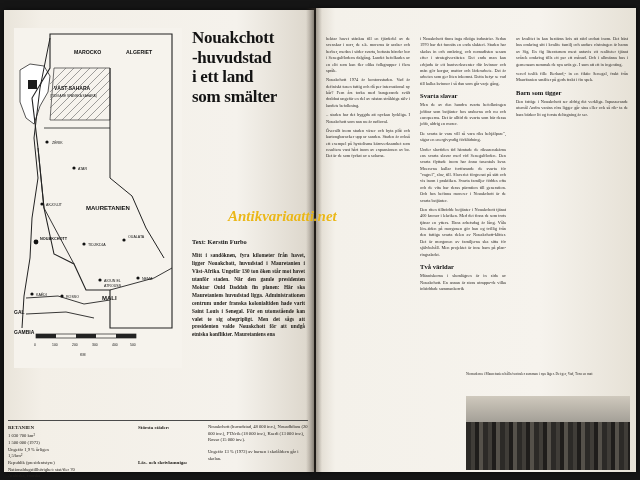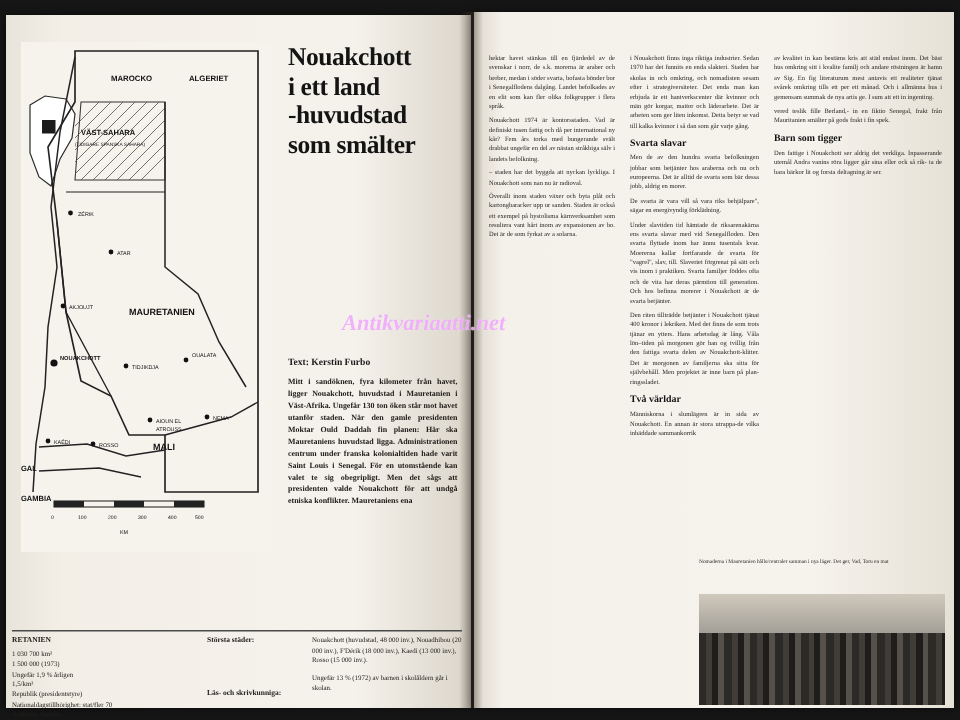--- a/index.html
+++ b/index.html
@@ -47,21 +47,21 @@
 
   
   .photo{position:absolute;left:466px;top:396px;width:164px;height:74px;overflow:hidden;
      background:#5d5a55;}
   .photo .sky{position:absolute;inset:0;background:linear-gradient(180deg,#cfc9bd 0%,#9e9a92 40%,#6d6a63 100%);}
   .photo .crowd{position:absolute;left:0;right:0;bottom:0;height:48px;
      background:repeating-linear-gradient(90deg,#2c2a27 0 5px,#403d38 5px 9px,#1f1d1b 9px 13px,#55514a 13px 17px);}
   .caption{position:absolute;left:466px;top:372px;width:160px;font-size:3.6px;color:#2a2724;line-height:1.35;}
 
   .watermark{position:absolute;left:228px;top:208px;font-family:"Liberation Serif",serif;
-     font-style:italic;font-weight:bold;font-size:15px;color:#f0abfc;opacity:.92;
+     font-style:italic;font-weight:bold;font-size:15px;color:#eab308;opacity:.92;
      text-shadow:0 0 1px rgba(255,255,255,.5);white-space:nowrap;}
 </style>
 </head>
 <body>
 
 <div class="page">
   <div class="spread">
 
     <div class="leaf leaf-left"></div>
     <div class="leaf leaf-right"></div>
@@ -148,22 +148,22 @@
           <text x="78" y="318" font-size="3.4">300</text>
           <text x="98" y="318" font-size="3.4">400</text>
           <text x="116" y="318" font-size="3.4">500</text>
           <text x="66" y="328" font-size="3.6">KM</text>
         </g>
       </svg>
     </div>
 
     <div class="headline">
       <div>Nouakchott</div>
+      <div>-huvudstad</div>
       <div>i ett land</div>
-      <div>-huvudstad</div>
       <div>som smälter</div>
     </div>
 
     <div class="byline">Text: Kerstin Furbo</div>
     <div class="lead">Mitt i sandöknen, fyra kilometer från havet, ligger Nouakchott, huvudstad i Mauretanien i Väst-Afrika. Ungefär 130 ton öken står mot havet utanför staden. När den gamle presidenten Moktar Ould Daddah fin planen: Här ska Mauretaniens huvudstad ligga. Administrationen centrum under franska kolonialtiden hade varit Saint Louis i Senegal. För en utomstående kan valet te sig obegripligt. Men det sågs att presidenten valde Nouakchott för att undgå etniska konflikter. Mauretaniens ena</div>
 
     <div class="rule-h" style="left:8px;top:420px;width:300px;"></div>
     <div class="factbox">
       <div class="fb-col" style="left:0;width:86px;">
         <div class="fb-h">RETANIEN</div>

